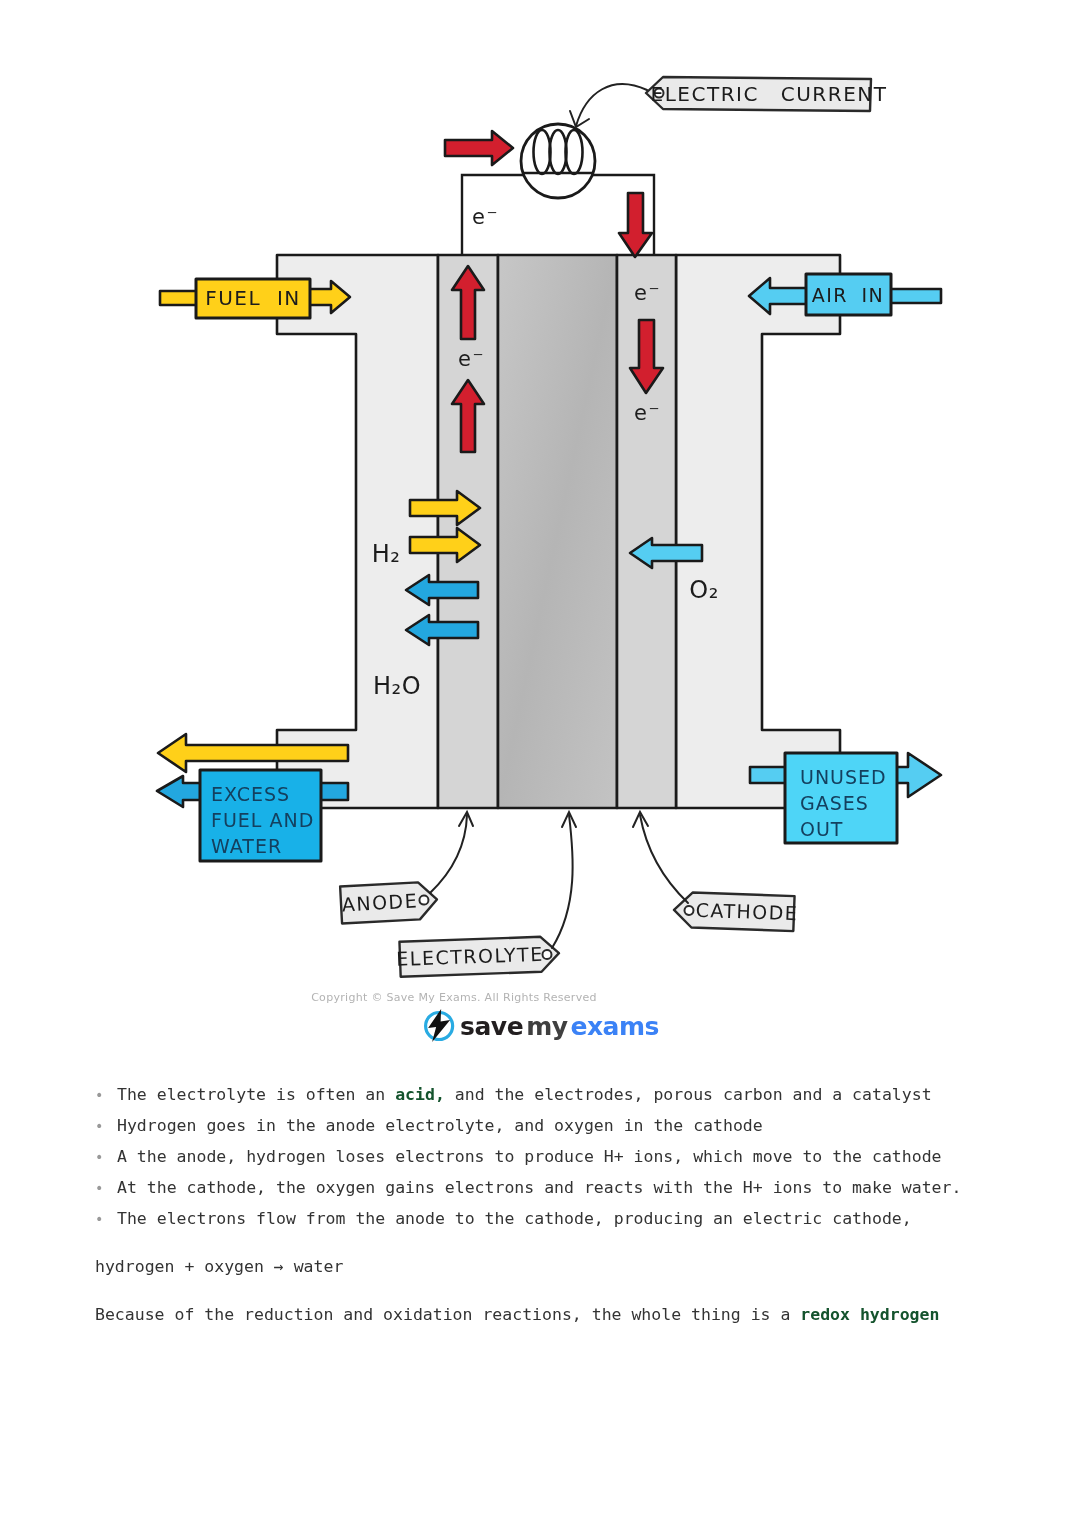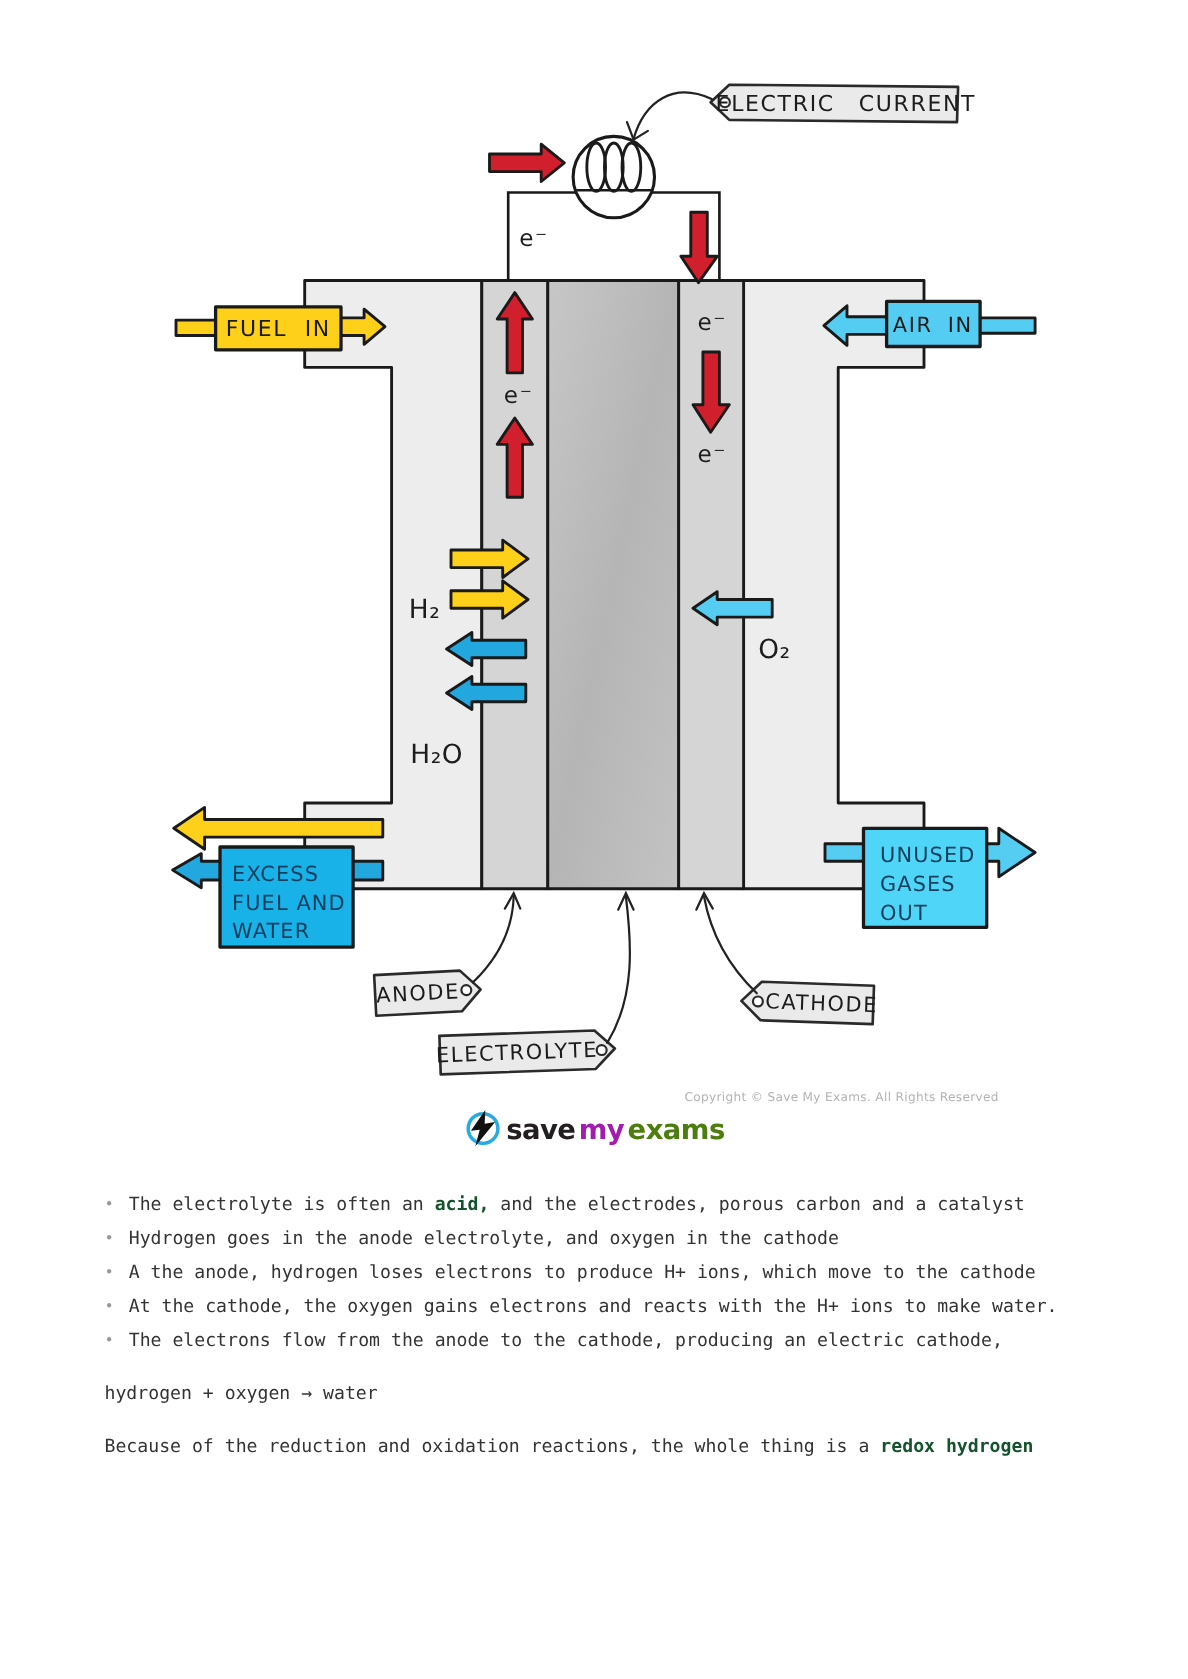--- a/index.html
+++ b/index.html
@@ -16,28 +16,28 @@
   .tagshape { fill:#eaeaea; stroke:#2a2a2a; stroke-width:2.4; stroke-linejoin:round; }
   .taghole  { fill:#ffffff; stroke:#2a2a2a; stroke-width:2; }
   .leader   { fill:none; stroke:#222222; stroke-width:2; stroke-linecap:round; }
   .dlabel   { font-family:"DejaVu Sans", sans-serif; fill:#1c1c1c; letter-spacing:1.5px; }
   .taglabel { font-size:19px; }
   .boxlabel { font-size:19px; fill:#14405f; letter-spacing:1px; }
   .species  { font-size:24px; letter-spacing:0.5px; }
   .eminus   { font-size:21px; }
 
   
-  .copyright { position:absolute; top:991px; left:0; width:908px; text-align:right;
+  .copyright { position:absolute; top:991px; left:0; width:908px; text-align:center;
                font-size:11px; color:#b3b3b3; letter-spacing:0.3px; }
   .logo { position:absolute; top:1008px; left:50%; transform:translateX(-50%);
           display:flex; align-items:center; gap:3px; }
   .logo-text { font-size:25px; font-weight:bold; letter-spacing:-0.5px; }
   .logo-save  { color:#231f20; }
-  .logo-my    { color:#a21caf; }
-  .logo-exams { color:#4d7c0f; }
+  .logo-my    { color:#404040; }
+  .logo-exams { color:#3b82f6; }
 
   
   .content { position:absolute; left:95px; top:1080px; width:895px;
              font-family:"DejaVu Sans Mono", monospace; font-size:16.5px;
              line-height:30px; color:#333333; }
   ul.bullets { list-style:none; margin:0; padding:0; }
   ul.bullets li { display:flex; align-items:flex-start; margin:0 0 1px 0; }
   .marker { flex:0 0 22px; width:22px; color:#999999; font-size:14px; }
   .bullet-body { flex:1 1 auto; }
   .bold { font-weight:bold; color:#14532d; }

